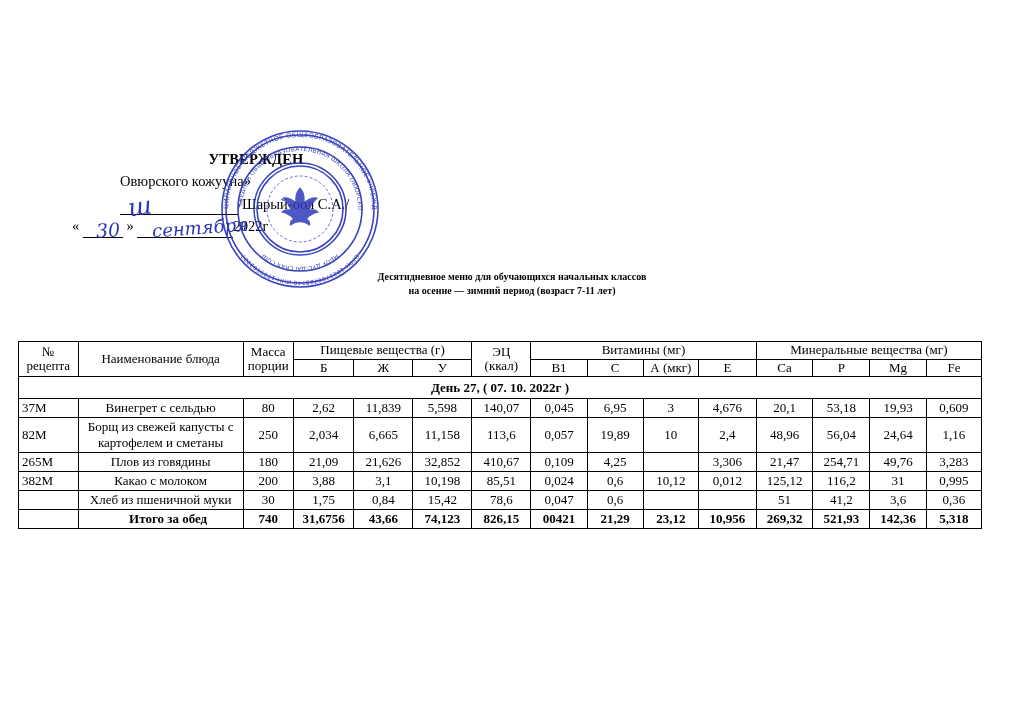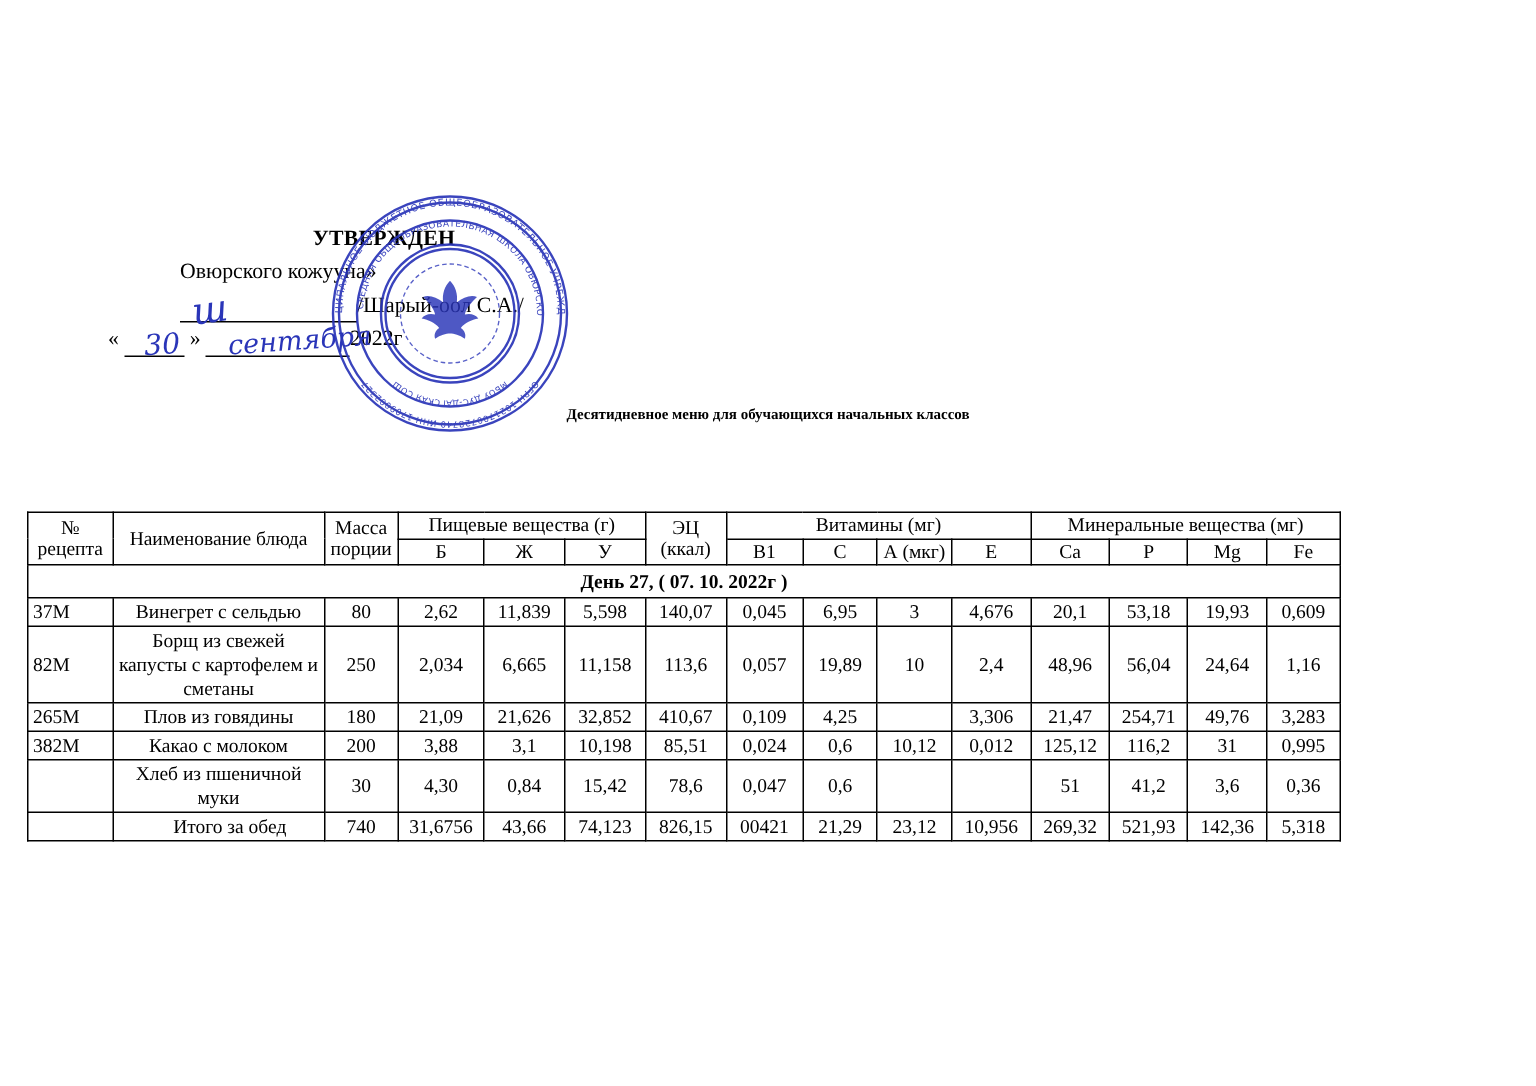--- a/index.html
+++ b/index.html
@@ -109,21 +109,21 @@
     font-weight: bold;
     font-size: 10px;
     line-height: 1.42;
   }
 
   
   table.menu {
     position: absolute;
     left: 18px;
     top: 341px;
-    width: 876px;
+    width: 964px;
     border-collapse: collapse;
     font-size: 13px;
   }
   table.menu th, table.menu td {
     border: 1px solid #000;
     padding: 1px 3px;
     vertical-align: middle;
   }
   table.menu thead th {
     text-align: center;
@@ -139,21 +139,21 @@
   .min-col  { width: 55px;  text-align: center; margin-top: 44px;}
 
   td.c { text-align: center; }
   tr.day-row td {
     text-align: center;
     font-weight: bold;
     font-size: 13px;
     padding: 3px 0 2px;
   }
   tr.total-row td {
-    font-weight: normal;
+    font-weight: bold;
   }
   tr.total-row td.name-col {
     padding-left: 18px;
   }
   .tall td { height: 21px; }
 </style>
 </head>
 <body>
 
 <div class="approval">
@@ -207,20 +207,21 @@
       <textPath href="#arc-inner" startOffset="50%" text-anchor="middle">ДУС-ДАГСКАЯ СРЕДНЯЯ ОБЩЕОБРАЗОВАТЕЛЬНАЯ ШКОЛА ОВЮРСКОГО КОЖУУНА</textPath>
     </text>
     <text font-size="5.6" letter-spacing="0.2">
       <textPath href="#arc-inner-b" startOffset="50%" text-anchor="middle">МБОУ ДУС-ДАГСКАЯ СОШ</textPath>
     </text>
   </g>
 </svg>
 
 <div class="doc-heading">
   <div>Десятидневное меню для обучающихся начальных классов</div>
+  <div>на осенне — зимний период (возраст 7-11 лет)</div>
 </div>
 
 <table class="menu">
   <thead>
     <tr>
       <th class="num-col" rowspan="2">№ рецепта</th>
       <th class="name-col" rowspan="2">Наименование блюда</th>
       <th class="mass-col" rowspan="2">Масса порции</th>
       <th colspan="3">Пищевые вещества (г)</th>
       <th class="ec-col" rowspan="2">ЭЦ (ккал)</th>
@@ -315,21 +316,21 @@
       <td class="c">125,12</td>
       <td class="c">116,2</td>
       <td class="c">31</td>
       <td class="c">0,995</td>
     </tr>
 
     <tr>
       <td class="num-col"></td>
       <td class="name-col">Хлеб из пшеничной муки</td>
       <td class="c">30</td>
-      <td class="c">4,30</td>
+      <td class="c">1,75</td>
       <td class="c">0,84</td>
       <td class="c">15,42</td>
       <td class="c">78,6</td>
       <td class="c">0,047</td>
       <td class="c">0,6</td>
       <td class="c"></td>
       <td class="c"></td>
       <td class="c">51</td>
       <td class="c">41,2</td>
       <td class="c">3,6</td>

